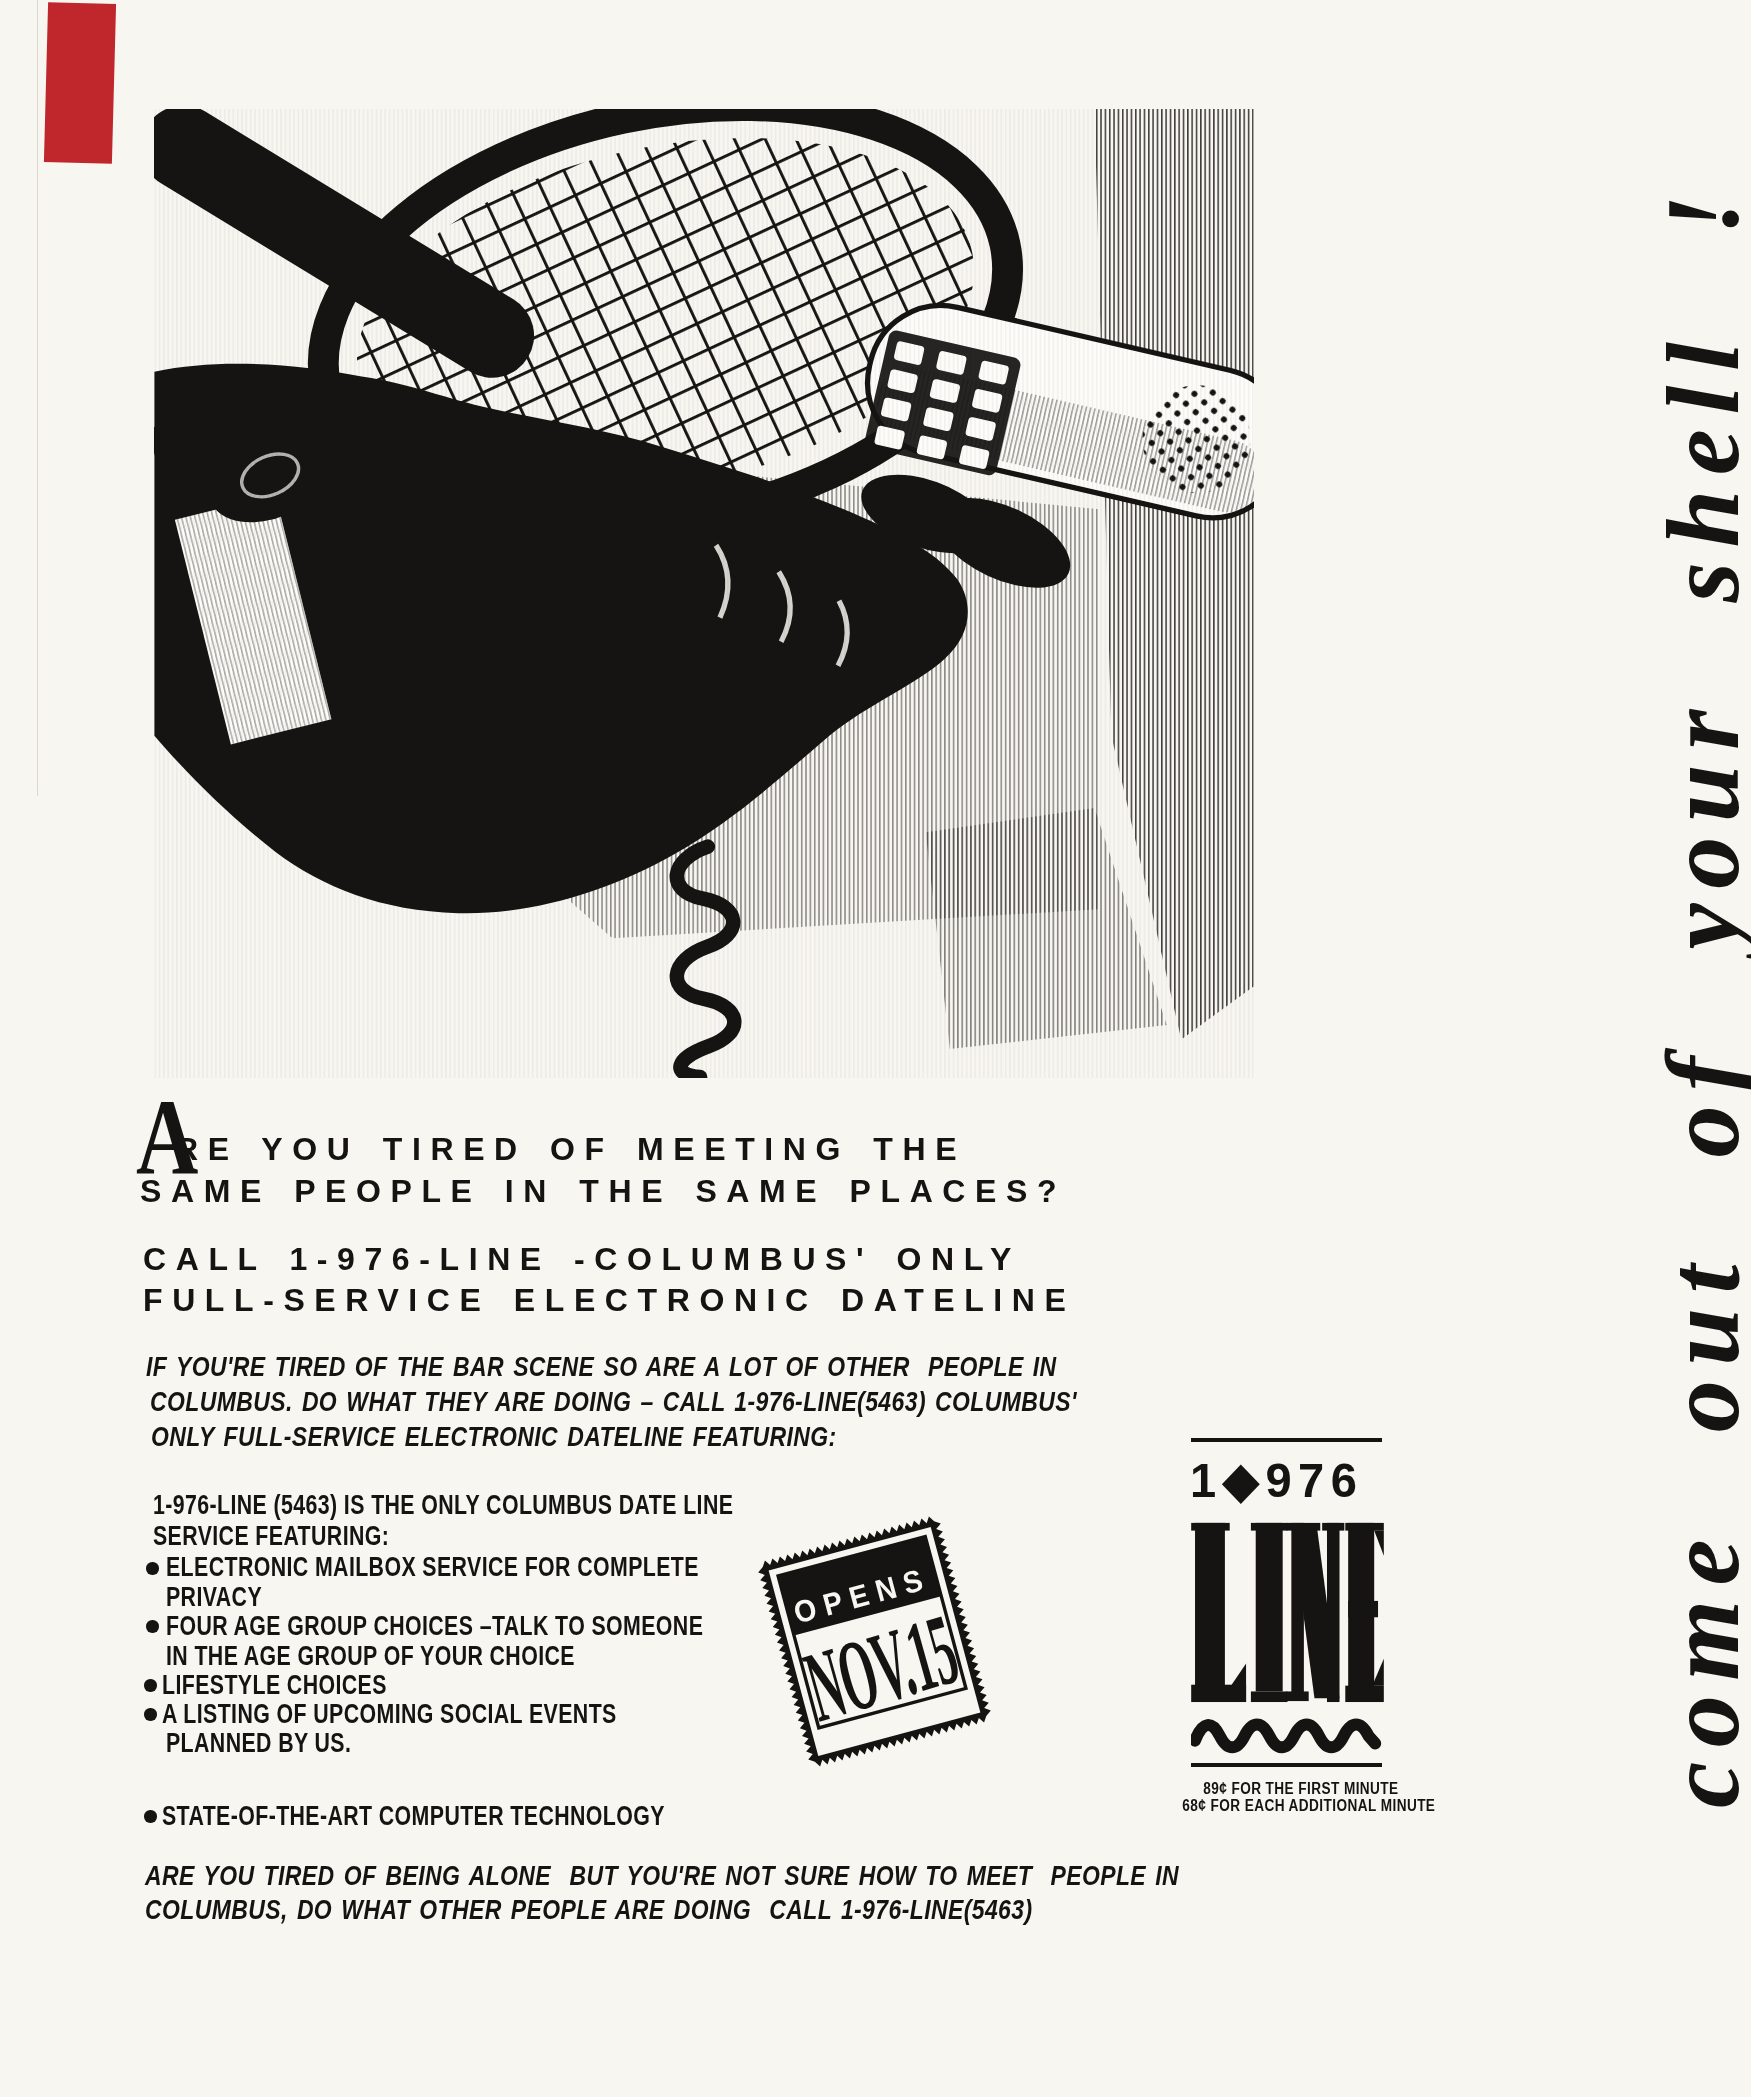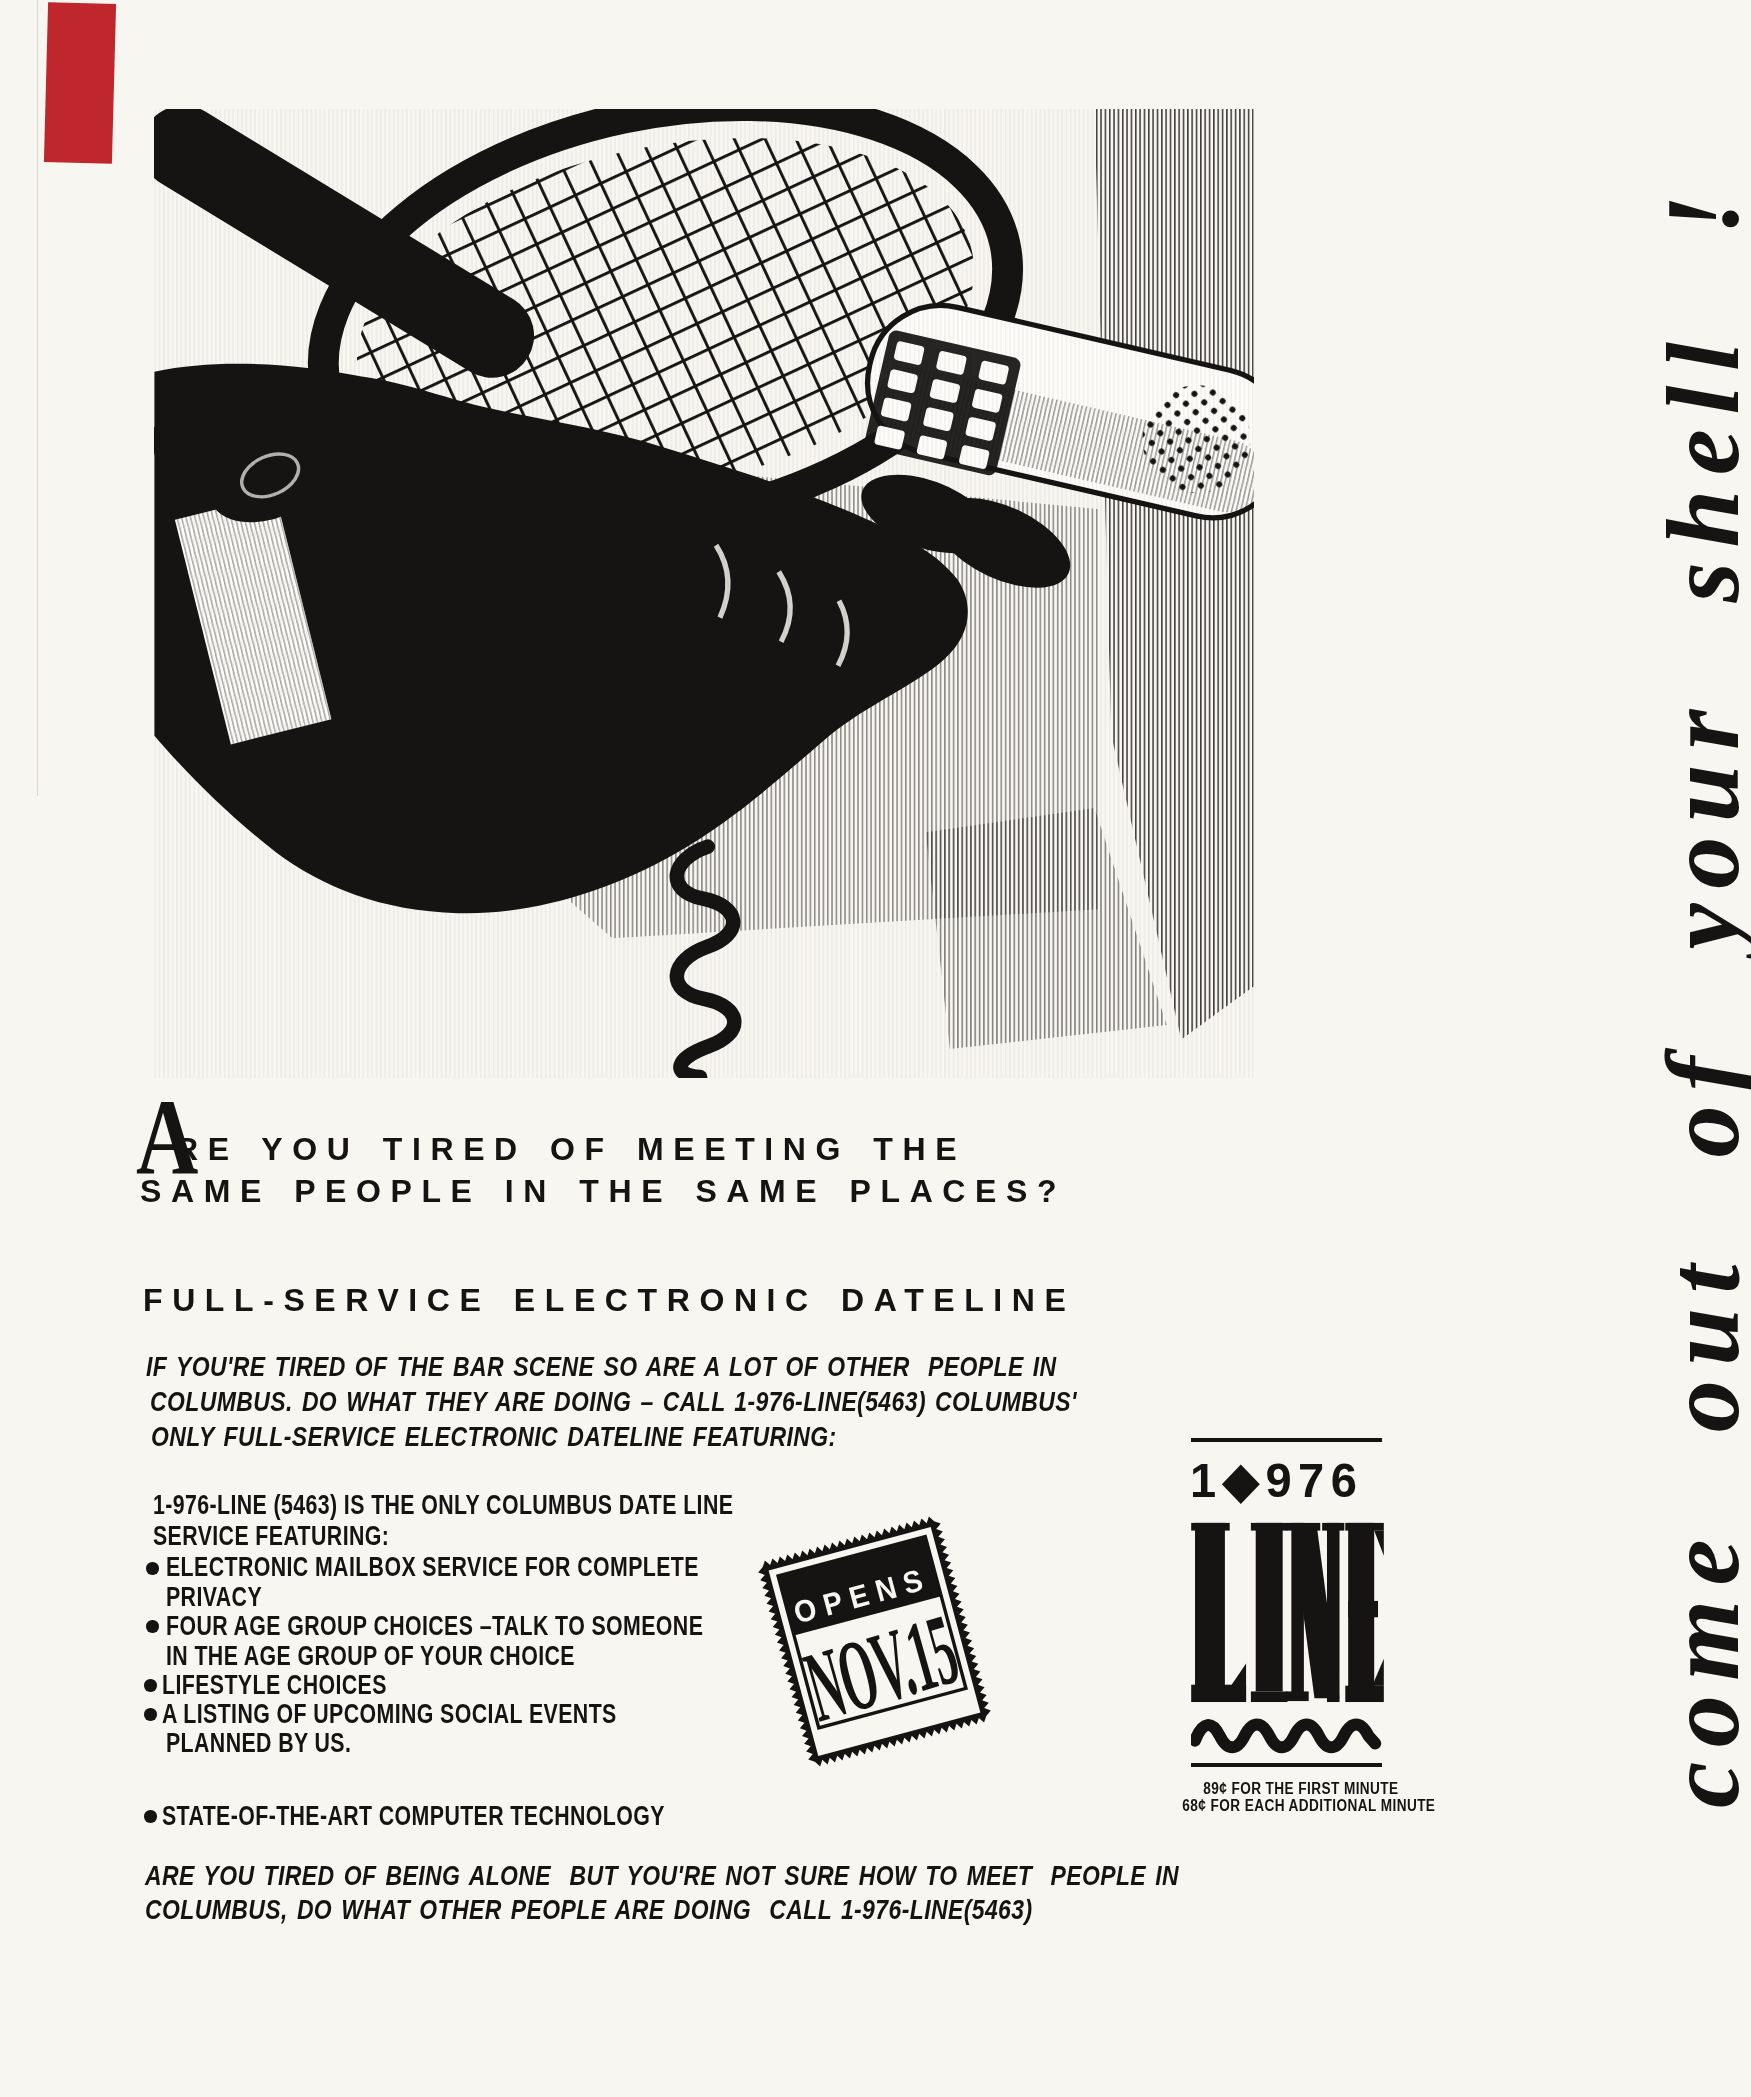--- a/index.html
+++ b/index.html
@@ -119,20 +119,21 @@
     </g>
 
     <path fill="none" stroke="#161412" stroke-width="30" stroke-linecap="round" d="M1148,1530 C1070,1556 1058,1622 1138,1638 C1218,1654 1222,1712 1146,1738
          C1068,1766 1060,1830 1140,1846 C1220,1862 1224,1918 1150,1944 C1078,1970 1072,2004 1132,2008"></path>
     <rect width="2280" height="2010" fill="url(#vl)" opacity=".05"></rect>
   </svg>
 
   <span class="abs dropcap">A</span>
   <div class="abs hl hl2 pre">SAME PEOPLE IN THE SAME PLACES?</div>
   <div class="abs hl hl1 pre">RE YOU TIRED OF MEETING THE</div>
+  <div class="abs hl sh1 pre">CALL 1-976-LINE -COLUMBUS' ONLY</div>
   <div class="abs hl sh2 pre">FULL-SERVICE ELECTRONIC DATELINE</div>
 
   <div class="abs bi in1 pre">IF YOU'RE TIRED OF THE BAR SCENE SO ARE A LOT OF OTHER  PEOPLE IN</div>
   <div class="abs bi in2 pre">COLUMBUS. DO WHAT THEY ARE DOING – CALL 1-976-LINE(5463) COLUMBUS'</div>
   <div class="abs bi in3 pre">ONLY FULL-SERVICE ELECTRONIC DATELINE FEATURING:</div>
 
   <div class="abs li pre" style="left:153px;top:1492px">1-976-LINE (5463) IS THE ONLY COLUMBUS DATE LINE</div>
   <div class="abs li pre" style="left:153px;top:1523px">SERVICE FEATURING:</div>
 
   <div class="abs bullet" style="left:146px;top:1562px"></div>

